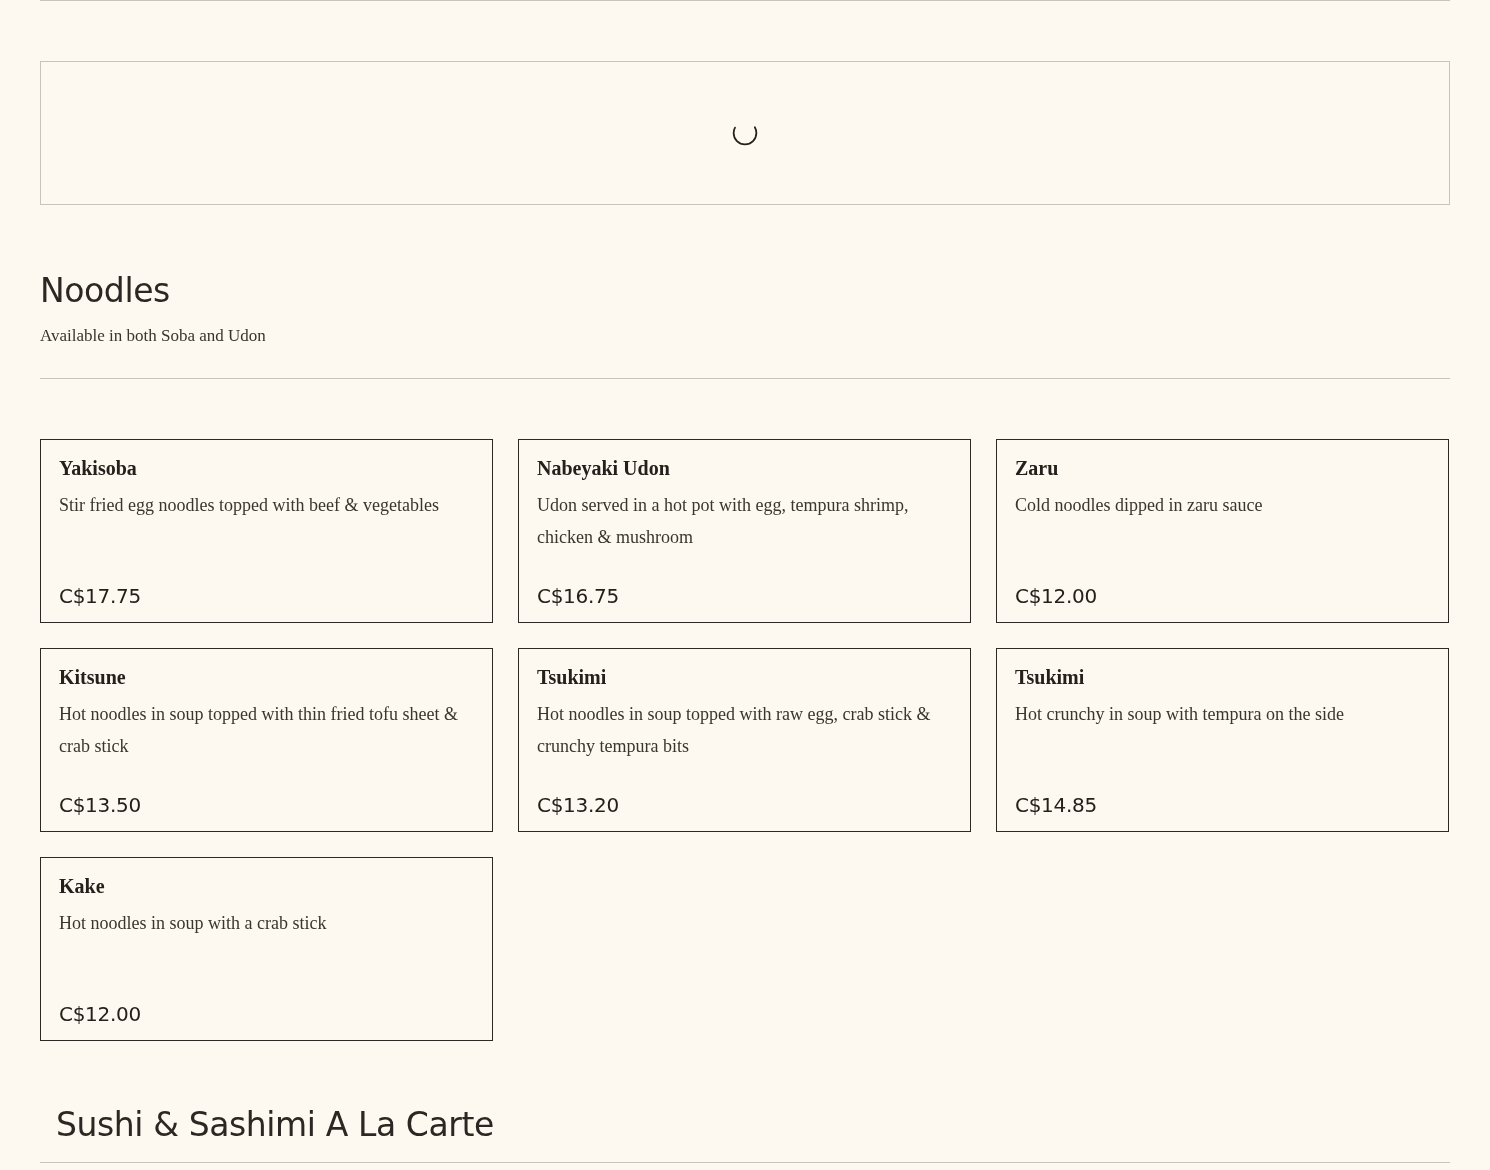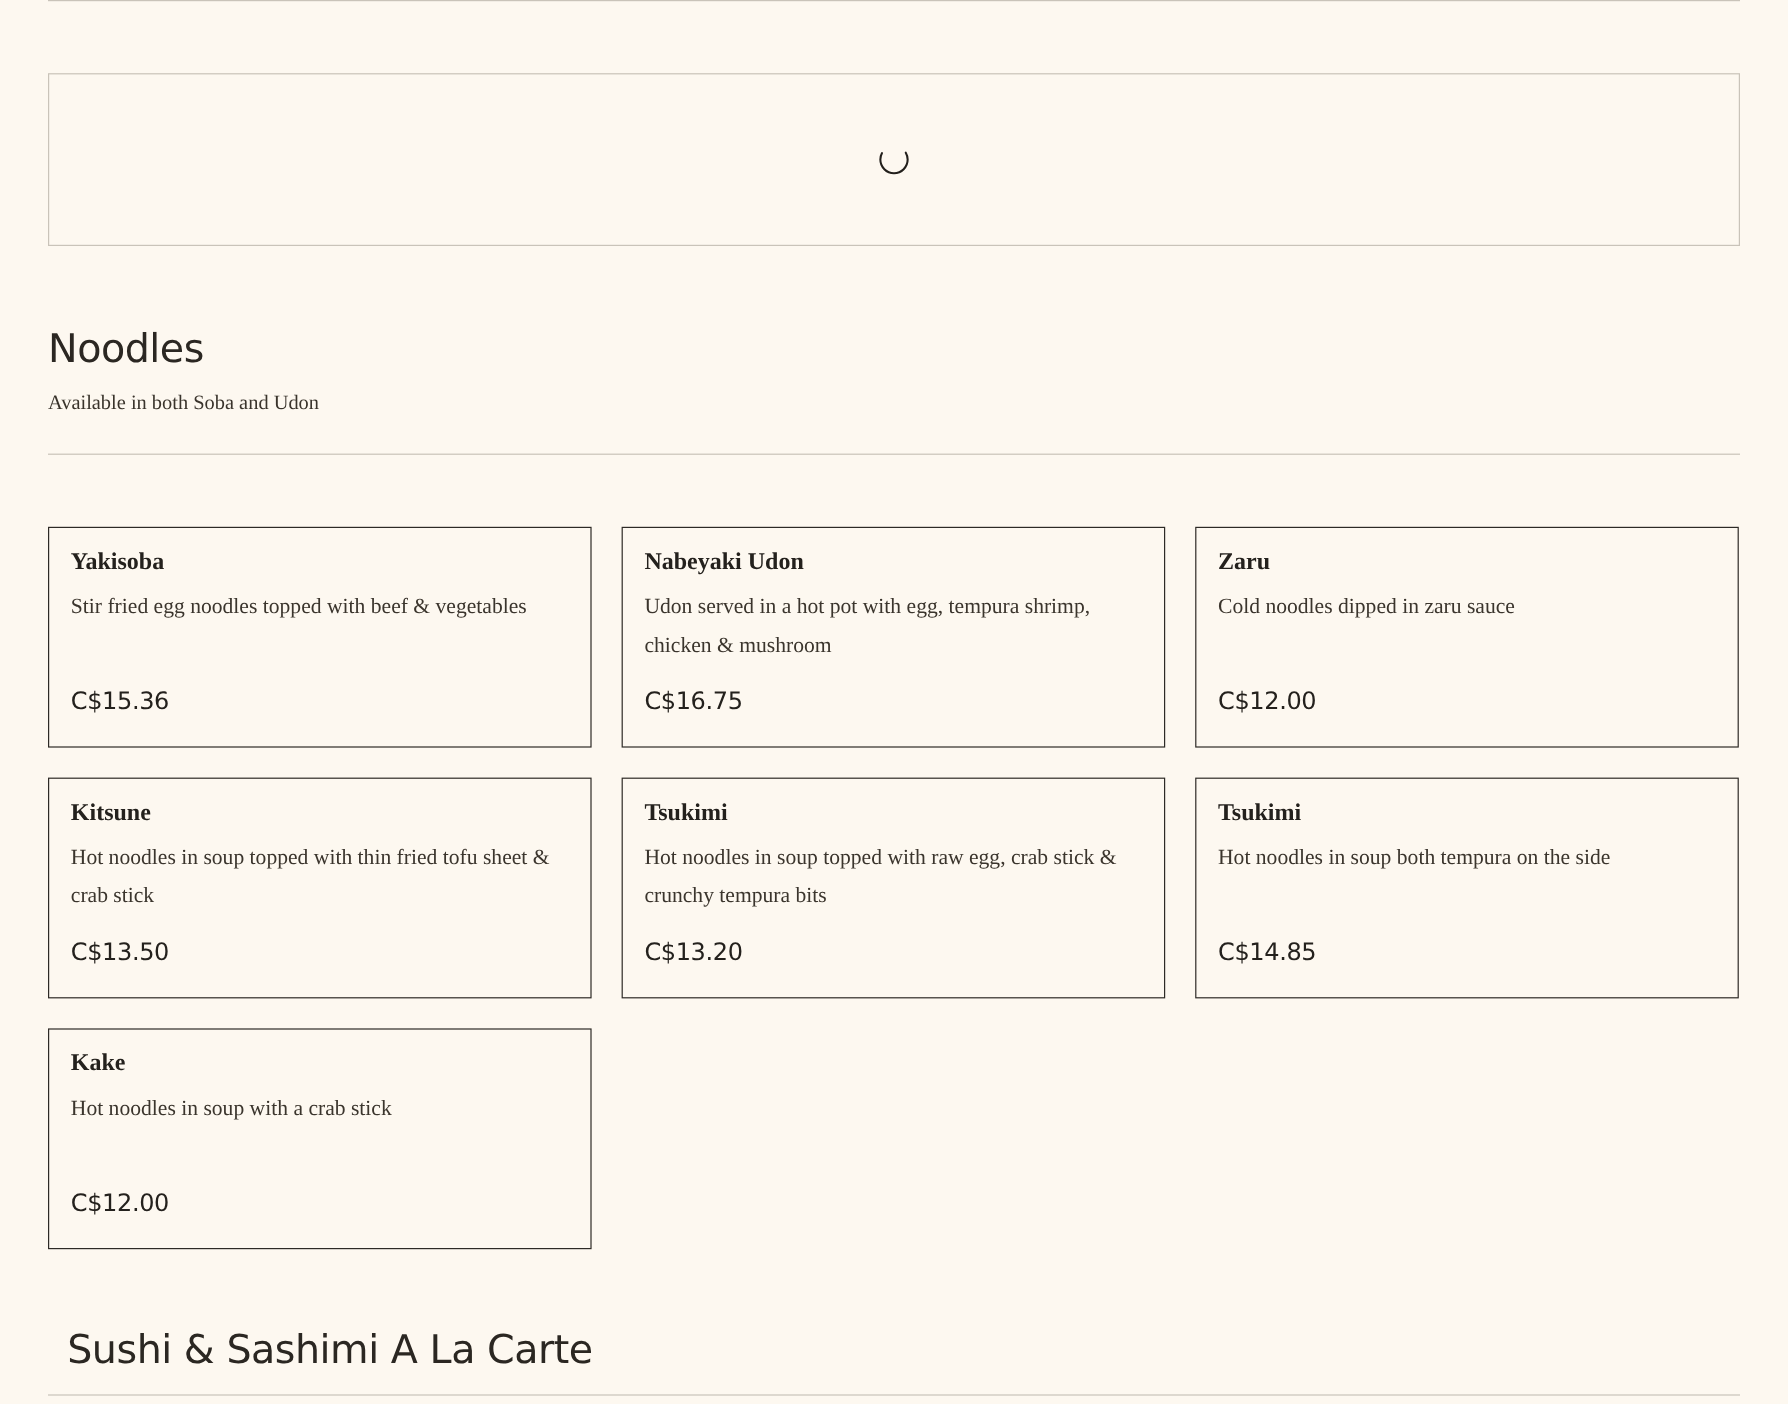--- a/index.html
+++ b/index.html
@@ -103,21 +103,21 @@
     display: flex;
     flex-wrap: wrap;
     gap: 25px 25px;
   }
 
   .card {
     width: 453px;
     height: 184px;
     border: 1px solid #2d2a26;
     background: #fdf8f0;
-    padding: 15px 18px 26px 18px;
+    padding: 15px 18px 14px 18px;
     display: flex;
     flex-direction: column;
   }
 
   .card-title {
     font-family: "Liberation Serif", "DejaVu Serif", serif;
     font-weight: 700;
     font-size: 20px;
     line-height: 26px;
     color: #24211d;
@@ -180,21 +180,21 @@
     <div class="section-subtitle">Available in both Soba and Udon</div>
   </div>
 
   <div class="section-rule" style="top:378px;"></div>
 
   <div class="grid">
 
     <div class="card">
       <div class="card-title">Yakisoba</div>
       <div class="card-desc">Stir fried egg noodles topped with beef &amp; vegetables</div>
-      <div class="card-price">C$15.36</div>
+      <div class="card-price">C$17.75</div>
     </div>
 
     <div class="card">
       <div class="card-title">Nabeyaki Udon</div>
       <div class="card-desc">Udon served in a hot pot with egg, tempura shrimp, chicken &amp; mushroom</div>
       <div class="card-price">C$16.75</div>
     </div>
 
     <div class="card">
       <div class="card-title">Zaru</div>
@@ -209,21 +209,21 @@
     </div>
 
     <div class="card">
       <div class="card-title">Tsukimi</div>
       <div class="card-desc">Hot noodles in soup topped with raw egg, crab stick &amp; crunchy tempura bits</div>
       <div class="card-price">C$13.20</div>
     </div>
 
     <div class="card">
       <div class="card-title">Tsukimi</div>
-      <div class="card-desc">Hot noodles in soup both tempura on the side</div>
+      <div class="card-desc">Hot crunchy in soup with tempura on the side</div>
       <div class="card-price">C$14.85</div>
     </div>
 
     <div class="card">
       <div class="card-title">Kake</div>
       <div class="card-desc">Hot noodles in soup with a crab stick</div>
       <div class="card-price">C$12.00</div>
     </div>
 
   </div>

